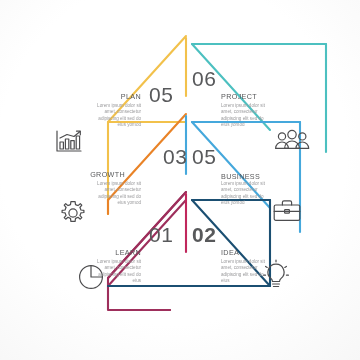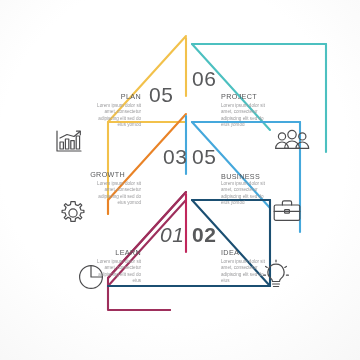--- a/index.html
+++ b/index.html
@@ -164,21 +164,21 @@
         <path d="M2.6 16.2 L4.5 16.2"></path>
         <path d="M27.4 16.2 L25.5 16.2"></path>
       </g>
     </svg>
   </div>
 
   <div class="num" style="left:149px;top:84px;text-align:center;">05</div>
   <div class="num" style="left:192px;top:68px;">06</div>
   <div class="num" style="left:149px;top:146px;margin-left:14px;">03</div>
   <div class="num" style="left:192px;top:146px;">05</div>
-  <div class="num" style="left:160px;top:224px;font-style:italic;">01</div>
+  <div class="num" style="left:149px;top:224px;">01</div>
   <div class="num" style="left:192px;top:224px;font-weight:bold;">02</div>
 
   <div class="ttl r-al" style="left:90px;top:93px;width:51px;">PLAN</div>
   <div class="ttl l-al" style="left:221px;top:93px;width:60px;">PROJECT</div>
   <div class="ttl r-al" style="left:68px;top:171px;width:57px;">GROWTH</div>
   <div class="ttl l-al" style="left:221px;top:173px;width:62px;">BUSINESS</div>
   <div class="ttl r-al" style="left:88px;top:249px;width:53px;text-align:right;">LEARN</div>
   <div class="ttl l-al" style="left:221px;top:249px;width:50px;">IDEA</div>
 
   <div class="desc r-al" style="left:95px;top:103px;width:46px;">Lorem ipsum dolor sit amet, consectetur adipiscing elit sed do eius yomod</div>

